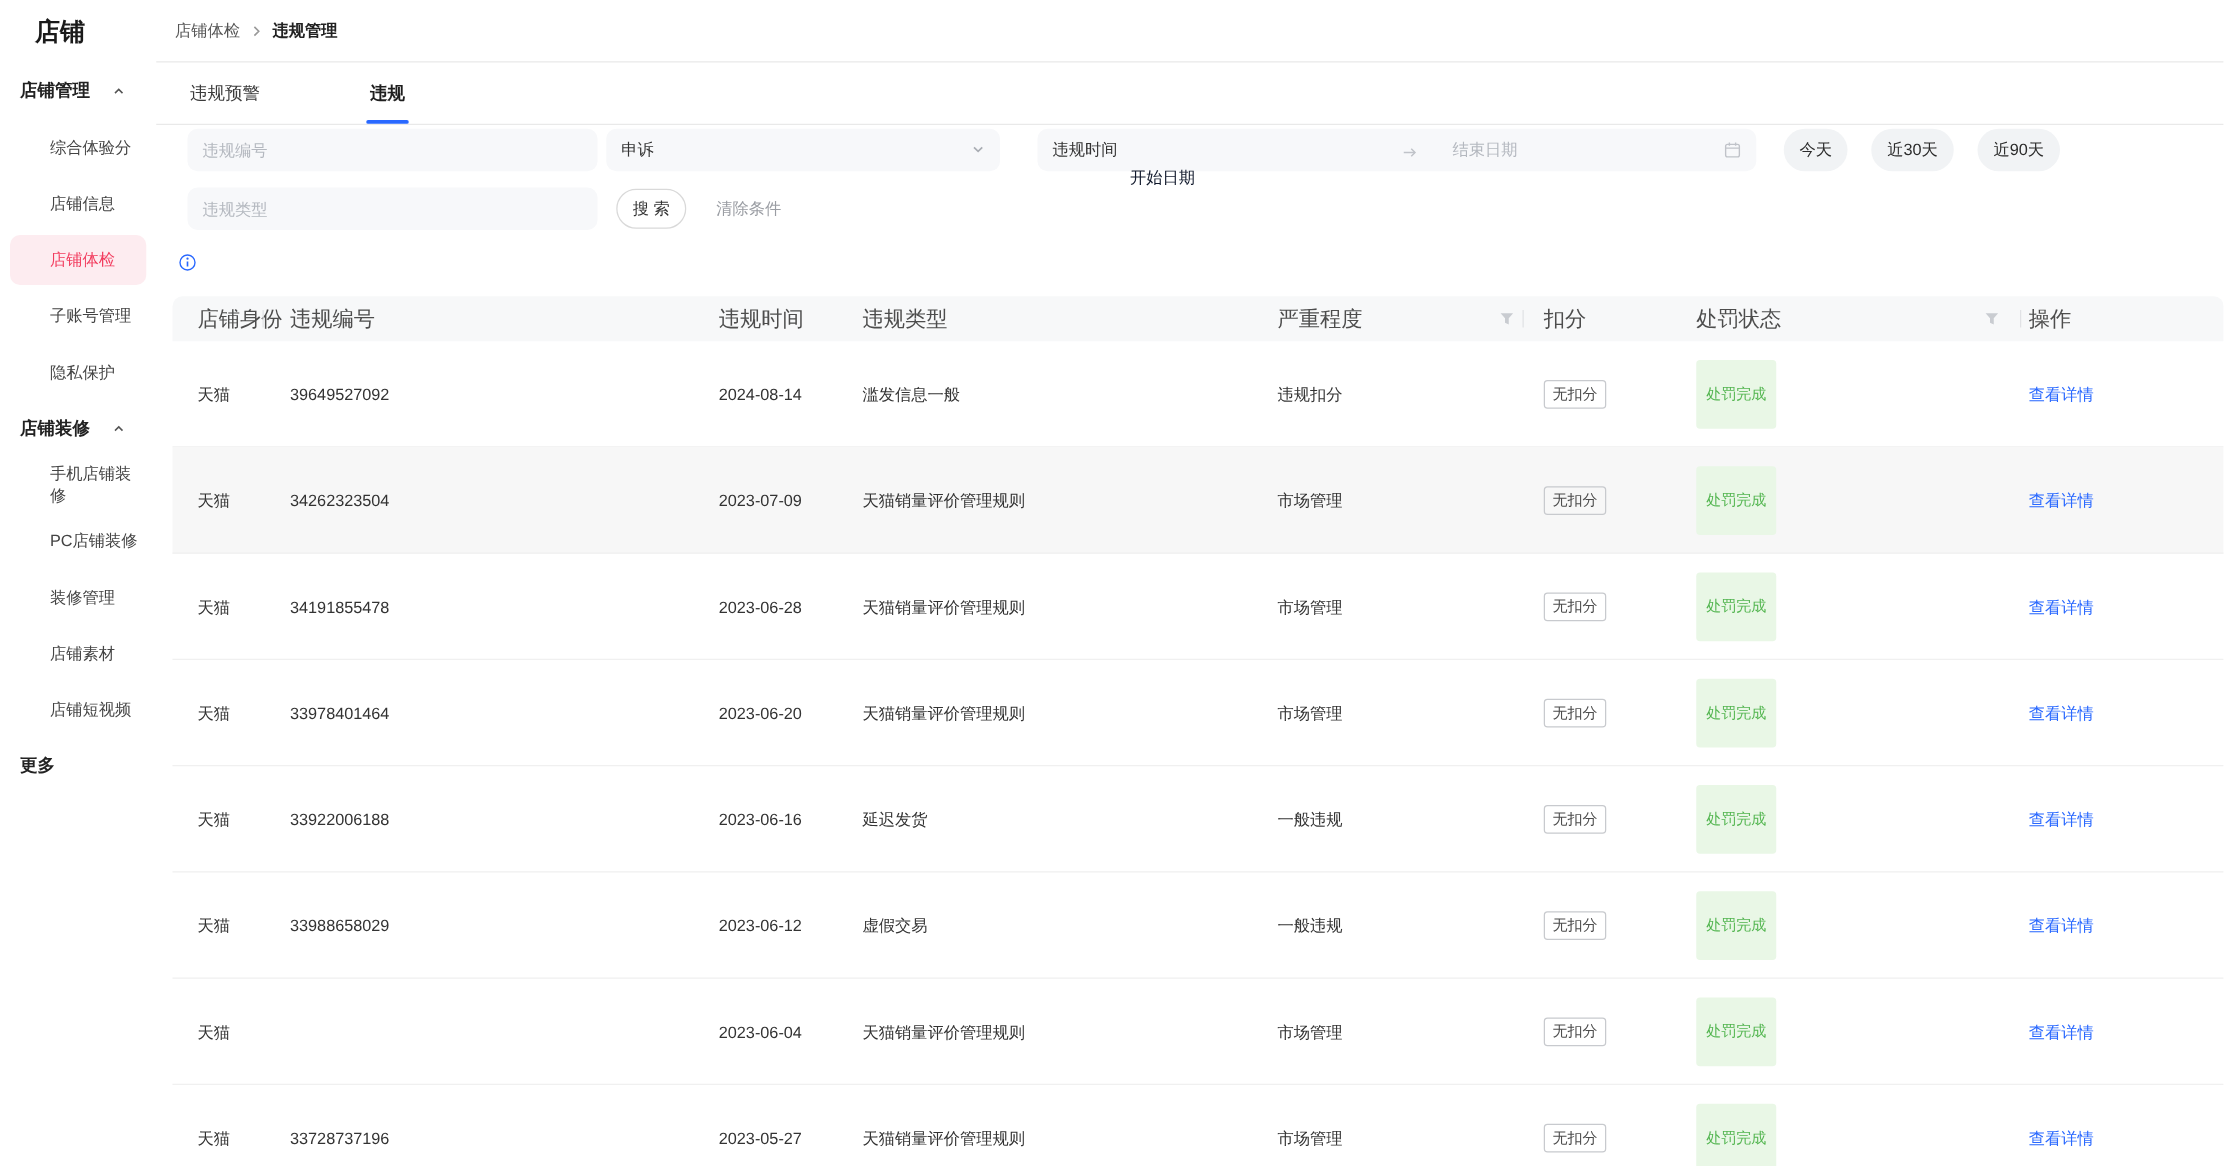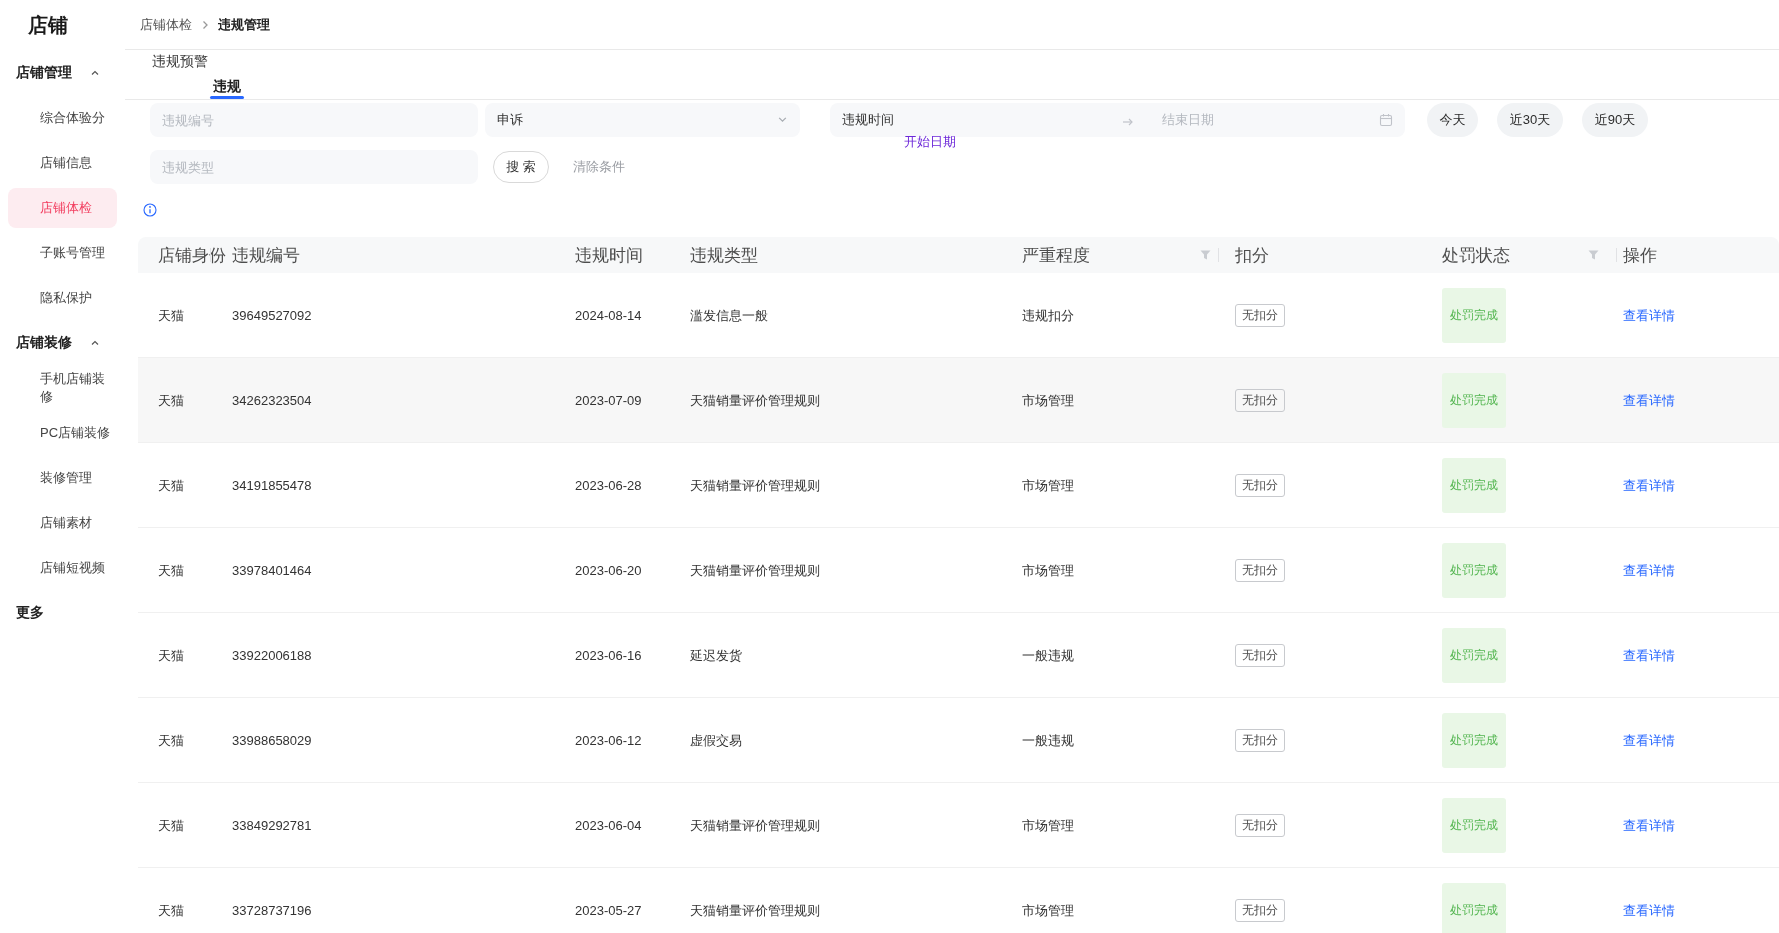--- a/index.html
+++ b/index.html
@@ -18,36 +18,36 @@
   .side-item.active { background:var(--red-bg); color:var(--red-text); }
 
   
   .main { position:absolute; left:125px; top:0; width:1654px; height:100%; }
 
   .crumb-bar { height:50px; border-bottom:1px solid #e9e9e9; display:flex; align-items:center; padding-left:15px; }
   .crumb-parent { font-size:13px; color:#555; cursor:pointer; }
   .crumb-sep { margin:0 9px; display:flex; align-items:center; }
   .crumb-current { font-size:13px; color:#222; font-weight:700; }
 
-  .tabs { height:50px; border-bottom:1px solid #e9e9e9; display:flex; align-items:flex-start;flex-direction:column; }
+  .tabs { height:50px; border-bottom:1px solid #e9e9e9; display:flex; align-items:center; }
   .tab { font-size:14px; color:#3b3b3b; height:100%; display:flex; align-items:center; position:relative; cursor:pointer; }
   .tab1 { margin-left:27px; }
   .tab2 { margin-left:88px; }
   .tab.active { color:#1f1f1f; font-weight:700; }
   .tab.active::after { content:""; position:absolute; left:50%; transform:translateX(-50%); bottom:0; width:34px; height:3px; border-radius:2px; background:var(--accent-blue); }
 
   .filters { position:relative; height:85px; }
   .f-box { position:absolute; height:34px; background:#f7f8fa; border-radius:8px; display:flex; align-items:center; font-size:13px; }
   .f-input { border:none; outline:none; background:transparent; width:100%; height:100%; padding:0 12px; font-size:13px; color:#333; font-family:inherit; }
   .f-input::placeholder { color:#b4b8bf; }
   #f-violation-id { left:25px; top:3px; width:328px; }
   #f-appeal { left:360px; top:3px; width:315px; padding:0 12px; justify-content:space-between; cursor:pointer; color:#333; }
   #f-daterange { left:705px; top:3px; width:575px; padding:0 12px; cursor:pointer; }
   #f-daterange .dr-label { color:#333; margin-right:10px; }
-  #f-daterange .dr-start { color:#6d28d9;margin-top:44px; }
+  #f-daterange .dr-start { color:#0f172a;margin-top:44px; }
   #f-daterange .dr-arrow { position:absolute; left:292px; top:12px; }
   #f-daterange .dr-end { position:absolute; left:332px; color:#b4b8bf; }
   #f-daterange .dr-cal { position:absolute; right:12px; top:10px; }
   .pill { position:absolute; top:3px; height:34px; background:#f1f3f5; border:none; border-radius:17px; font-size:13px; color:#2b2b2b; display:flex; align-items:center; justify-content:center; cursor:pointer; font-family:inherit; }
   #pill-today { left:1302px; width:51px; }
   #pill-30 { left:1372px; width:66px; }
   #pill-90 { left:1457px; width:66px; }
   #f-violation-type { left:25px; top:50px; width:328px; }
   #search-btn { position:absolute; left:368px; top:51px; width:56px; height:32px; background:#fff; border:1px solid #d9d9d9; border-radius:16px; font-size:13px; color:#333; cursor:pointer; font-family:inherit; }
   #clear-link { position:absolute; left:448px; top:51px; height:32px; display:flex; align-items:center; font-size:13px; color:#9a9da3; cursor:pointer; }
@@ -58,21 +58,21 @@
   
   .vtable { margin:17px 0 0 13px; width:1641px; }
   .thead { position:relative; height:36px; background:#f7f8f9; border-radius:8px 8px 0 0; font-size:17px; color:#4d4d4d; }
   .thead .hcell { position:absolute; top:0; height:36px; display:flex; align-items:center; }
   .vsep { position:absolute; top:11px; width:1px; height:14px; background:#e1e2e5; }
   .funnel { position:absolute; top:13px; cursor:pointer; display:flex; }
   .trow { position:relative; height:85px; border-bottom:1px solid #f0f0f0; font-size:13px; color:#333; }
   .trow.hl { background:var(--row-highlight); }
   .cell { position:absolute; top:0; height:85px; display:flex; align-items:center; }
   .c1 { left:20px; } .c2 { left:94px; } .c3 { left:437px; } .c4 { left:552px; }
-  .c5 { left:884px; } .c6 { left:1097px; } .c7 { left:1304px; } .c8 { left:1485px; }
+  .c5 { left:884px; } .c6 { left:1097px; } .c7 { left:1219px; } .c8 { left:1485px; }
   .h-funnel1 { left:1062px; } .h-funnel2 { left:1450px; }
   .sep1 { left:72px; } .sep2 { left:1080px; } .sep3 { left:1478px; }
 
   .badge-deduction { display:inline-block; border:1px solid #c8cace; border-radius:3px; padding:3px 6px; font-size:12px; color:#4d4d4d; line-height:1.2; }
   .badge-status { display:inline-block; background:var(--green-bg); color:var(--green-text); border-radius:3px; padding:20px 8px; font-size:12px; line-height:1.2; }
   .detail-link { color:var(--accent-blue); cursor:pointer; }
 </style>
 </head>
 <body>
 
@@ -364,21 +364,20 @@
     <span class="cell c7">
               <span class="badge-status">处罚完成</span>
             </span>
     <span class="cell c8">
               <span class="detail-link">查看详情</span>
             </span>
   </div>
 
   <div class="trow">
     <span class="cell c1">天猫</span>
-    <span class="cell c2">33849292781</span>
     <span class="cell c3">2023-06-04</span>
     <span class="cell c4">天猫销量评价管理规则</span>
     <span class="cell c5">市场管理</span>
     <span class="cell c6">
               <span class="badge-deduction">无扣分</span>
             </span>
     <span class="cell c7">
               <span class="badge-status">处罚完成</span>
             </span>
     <span class="cell c8">

